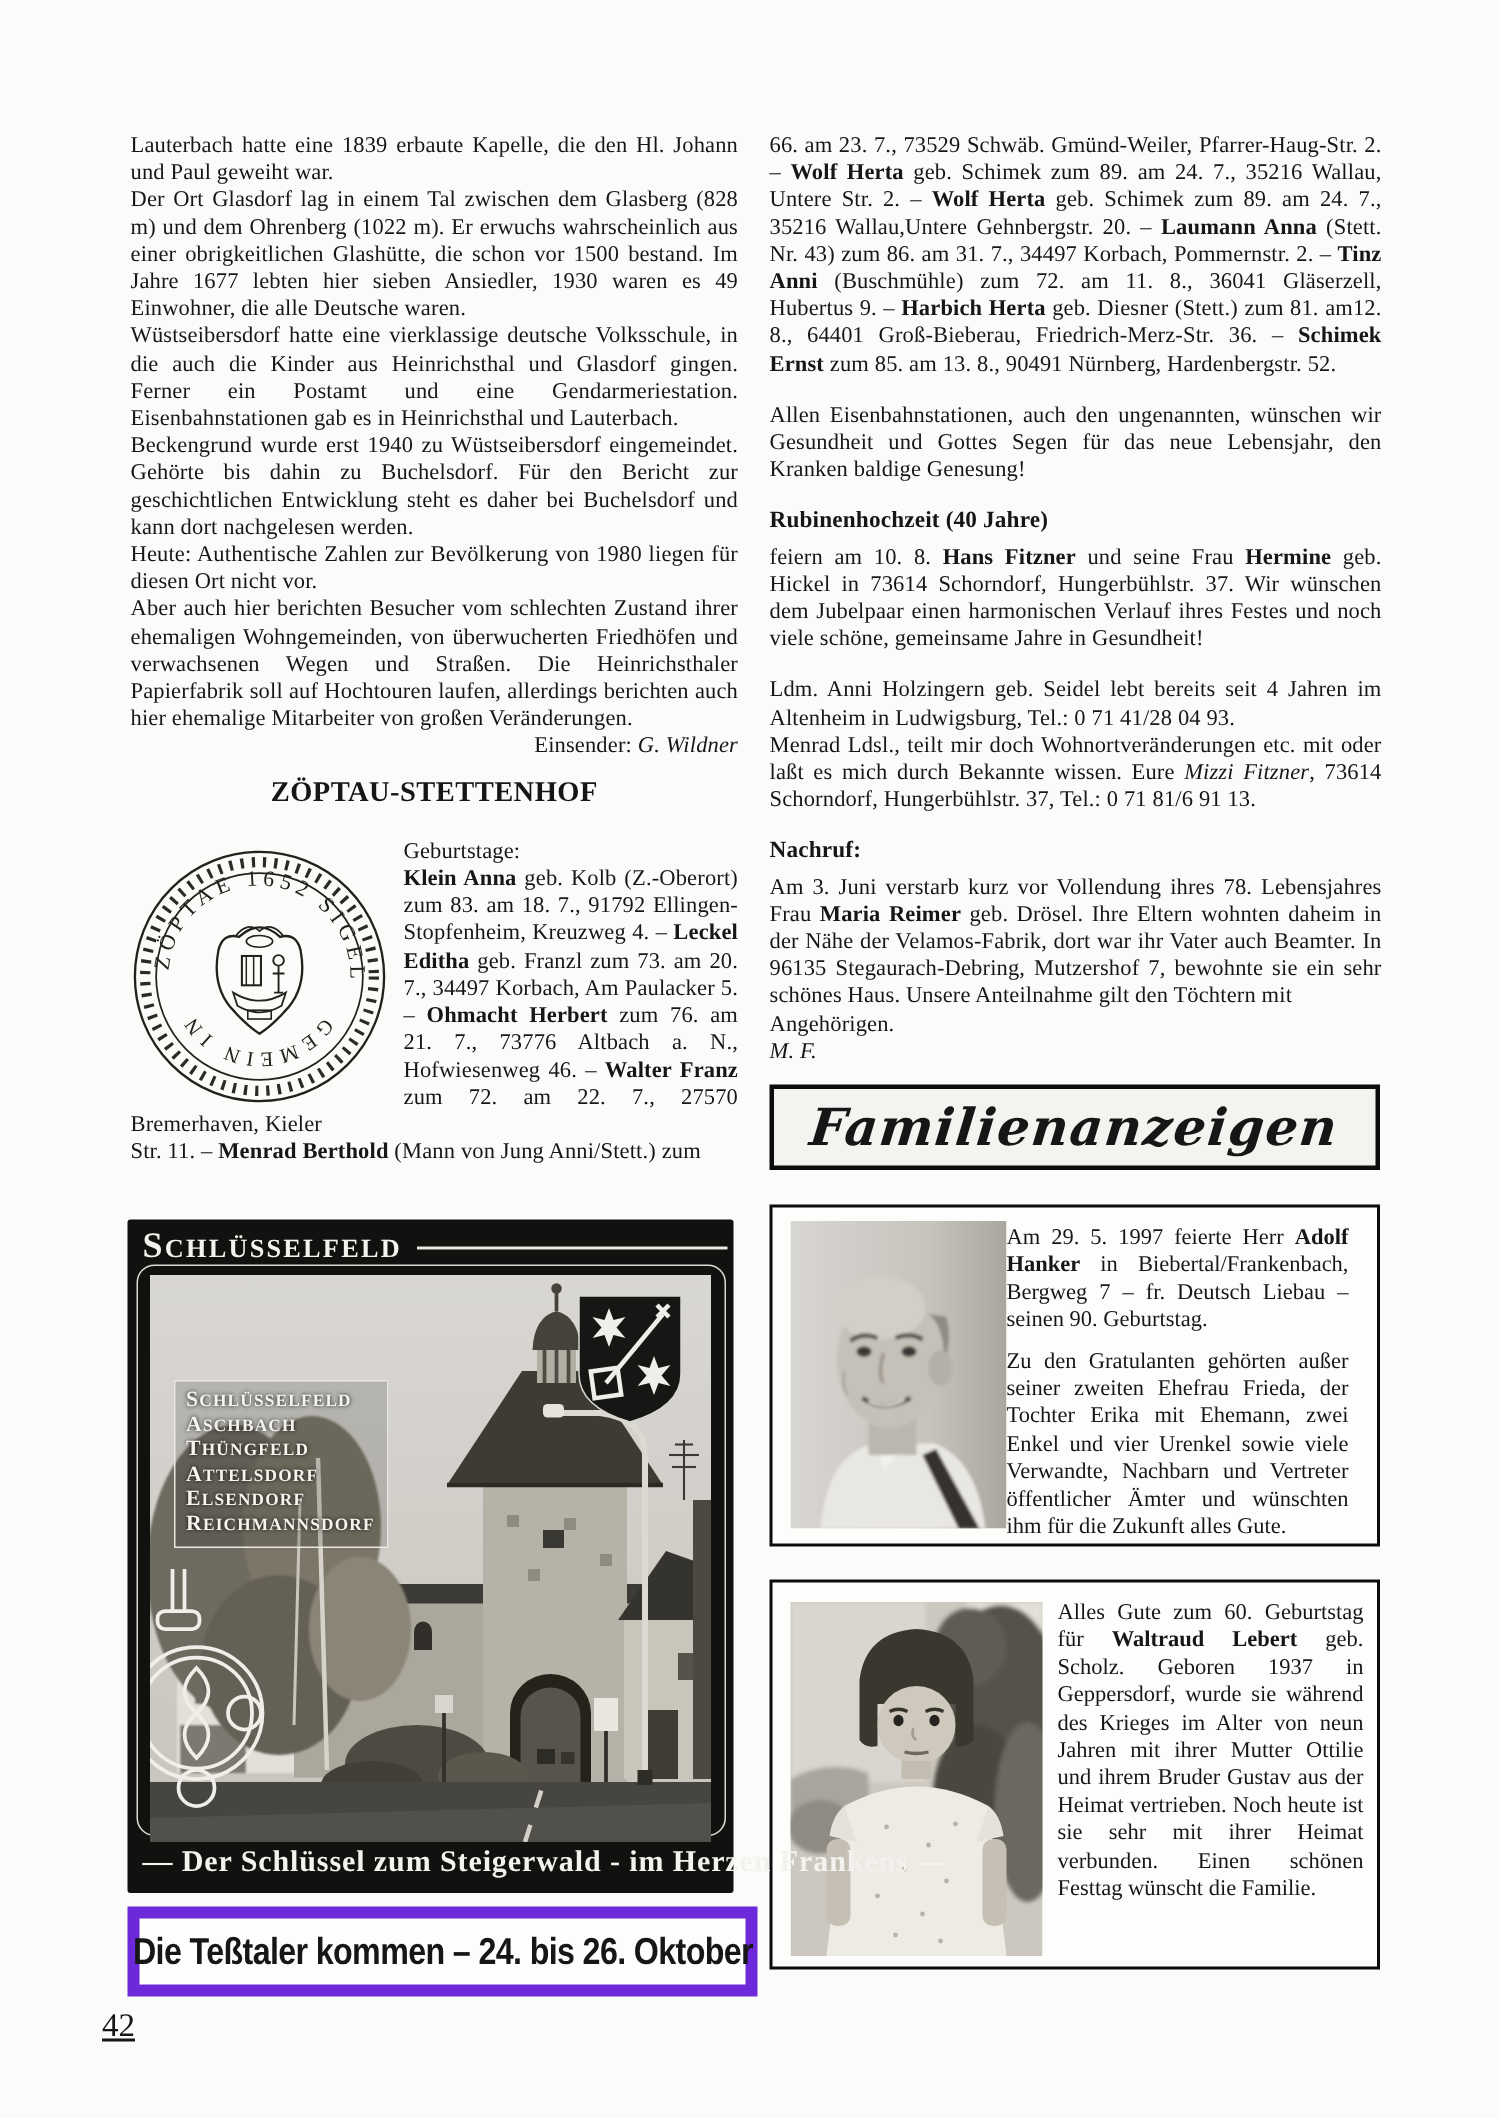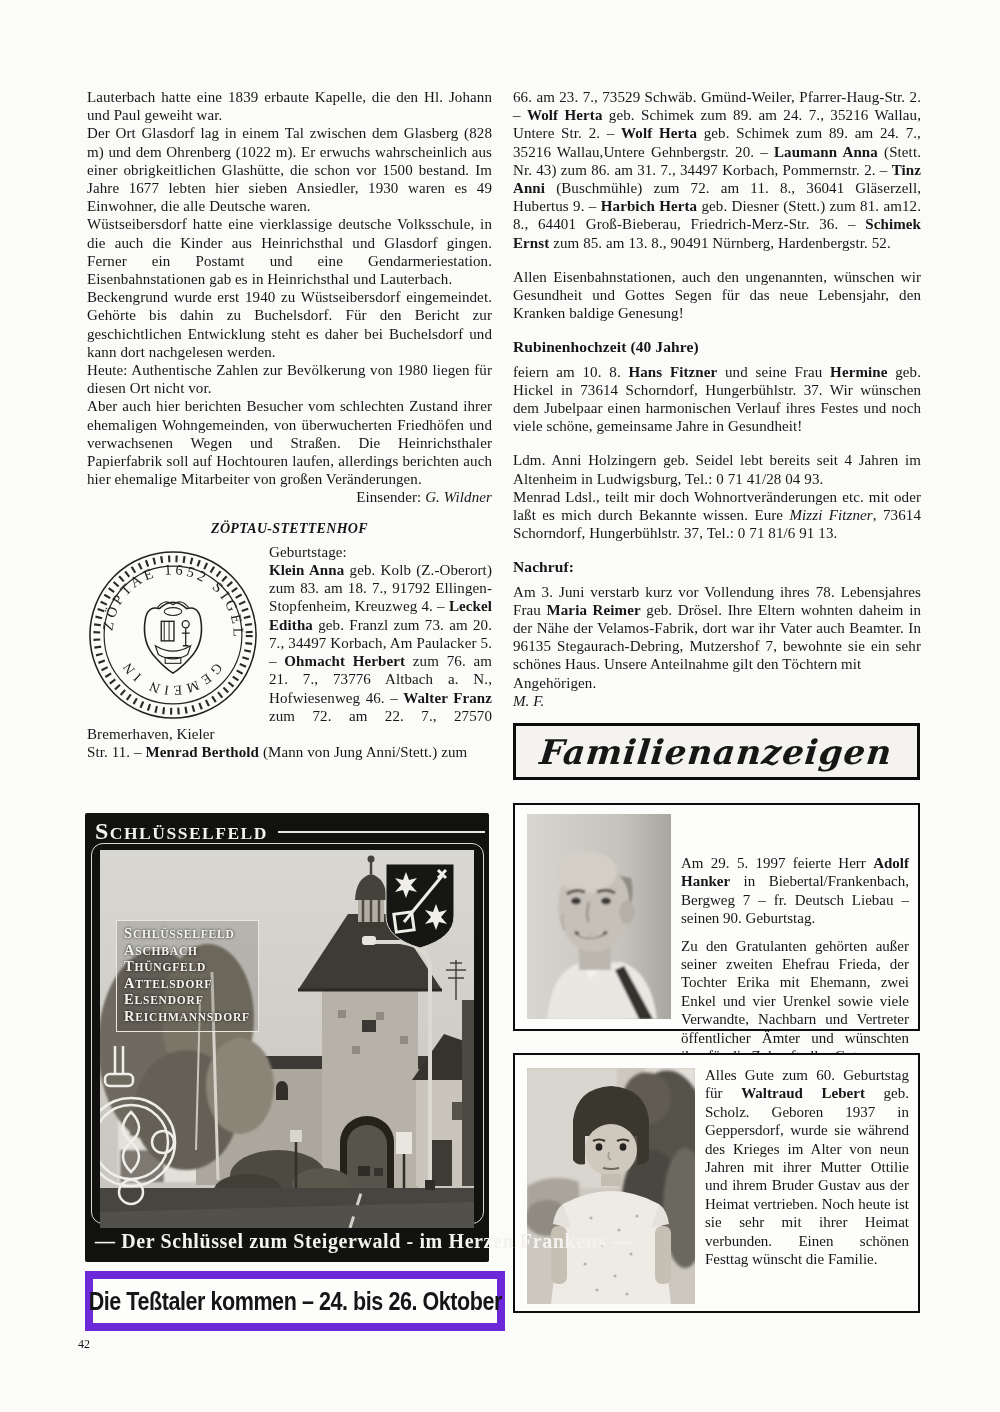--- a/index.html
+++ b/index.html
@@ -21,22 +21,22 @@
     letter-spacing:.1px;
   }
   .col p{margin:0;}
   .gap{height:16px;}
   .gap-s{height:6px;}
   .subhead{font-weight:bold;font-size:15.5px;}
   .spread{display:flex;justify-content:space-between;flex-direction:column;}
   .right-align{text-align:right;}
   
   .zoptau-head{
-    text-align:center;font-weight:bold;font-size:14px;
-    margin:13px 0 5px 0;letter-spacing:.3px;font-style:italic;
+    text-align:center;font-weight:bold;font-size:19px;
+    margin:13px 0 21px 0;letter-spacing:.3px;
   }
   .seal{float:left;width:172px;height:180px;margin:2px 10px 0 0;}
   
   .postcard{
     position:absolute;left:85px;top:813px;width:404px;height:449px;
     background:#111110;border-radius:2px;
   }
   .pc-titlebar{
     position:absolute;left:10px;top:3px;right:4px;height:30px;
     display:flex;align-items:center;color:#f3f2ee;
@@ -97,21 +97,21 @@
     position:absolute;left:513px;width:407px;
     border:2px solid #0c0c0c;background:#fdfdfb;
     box-sizing:border-box;
   }
   .adbox .photo{position:absolute;}
   .adbox .txt{
     position:absolute;text-align:justify;font-size:15px;line-height:18.4px;
   }
   .adbox .txt p{margin:0;}
   .adbox .txt .pgap{height:9px;}
-  .pagenum{position:absolute;left:78px;top:1337px;font-size:12px;}
+  .pagenum{position:absolute;left:68px;top:1337px;font-size:22px;text-decoration:underline;}
 </style>
 </head>
 <body>
 
 <div class="col" style="left:87px;top:88px;width:405px;">
   <p><span>Lauterbach hatte eine 1839 erbaute Kapelle, die den Hl. Johann und Paul geweiht war.</span></p>
   <p><span>Der Ort Glasdorf lag in einem Tal zwischen dem Glasberg (828 m) und dem Ohrenberg (1022 m). Er erwuchs wahrscheinlich aus einer obrigkeitlichen Glashütte, die schon vor 1500 bestand. Im Jahre 1677 lebten hier sieben Ansiedler, 1930 waren es 49 Einwohner, die alle Deutsche waren.</span></p>
   <p><span>Wüstseibersdorf hatte eine vierklassige deutsche Volksschule, in die auch die Kinder aus Heinrichsthal und Glasdorf gingen. Ferner ein Postamt und eine Gendarmeriestation. Eisenbahnstationen gab es in Heinrichsthal und Lauterbach.</span></p>
   <p><span>Beckengrund wurde erst 1940 zu Wüstseibersdorf eingemeindet. Gehörte bis dahin zu Buchelsdorf. Für den Bericht zur geschichtlichen Entwicklung steht es daher bei Buchelsdorf und kann dort nachgelesen werden.</span></p>
   <p><span>Heute: Authentische Zahlen zur Bevölkerung von 1980 liegen für diesen Ort nicht vor.</span></p>
@@ -204,21 +204,21 @@
       <path d="M40,80 Q48,74 58,78" stroke="#56534d" stroke-width="3" fill="none"></path>
       <path d="M70,78 Q80,74 88,79" stroke="#56534d" stroke-width="3" fill="none"></path>
       <ellipse cx="49" cy="87" rx="5" ry="3.5" fill="#3b3934"></ellipse>
       <ellipse cx="79" cy="87" rx="5" ry="3.5" fill="#3b3934"></ellipse>
       <path d="M62,88 Q58,102 62,108" stroke="#9b968d" stroke-width="2.5" fill="none"></path>
       <path d="M48,118 Q62,128 80,118" stroke="#4a473f" stroke-width="3" fill="none"></path>
       <path d="M52,120 Q64,126 76,119" stroke="#dad7d0" stroke-width="2" fill="none"></path>
       <path d="M36,100 Q34,110 38,116" stroke="#a7a299" stroke-width="1.5" fill="none"></path>
     </g>
   </svg>
-  <div class="txt" style="left:166px;top:11px;width:228px;margin-top:38px;">
+  <div class="txt" style="left:156px;top:11px;width:228px;">
     <p><span>Am 29. 5. 1997 feierte Herr </span><span class="b">Adolf Hanker</span><span> in Biebertal/Frankenbach, Bergweg 7 – fr. Deutsch Liebau – seinen 90. Geburtstag.</span></p>
     <div class="pgap"></div>
     <p><span>Zu den Gratulanten gehörten außer seiner zweiten Ehefrau Frieda, der Tochter Erika mit Ehemann, zwei Enkel und vier Urenkel sowie viele Verwandte, Nachbarn und Vertreter öffentlicher Ämter und wünschten ihm für die Zukunft alles Gute.</span></p>
   </div>
 </div>
 
 <div class="adbox" style="top:1053px;height:260px;">
   <svg class="photo" style="left:12px;top:13px;" width="168" height="236" viewBox="0 0 168 236" aria-hidden="true">
     <defs>
         <filter id="soft2">

